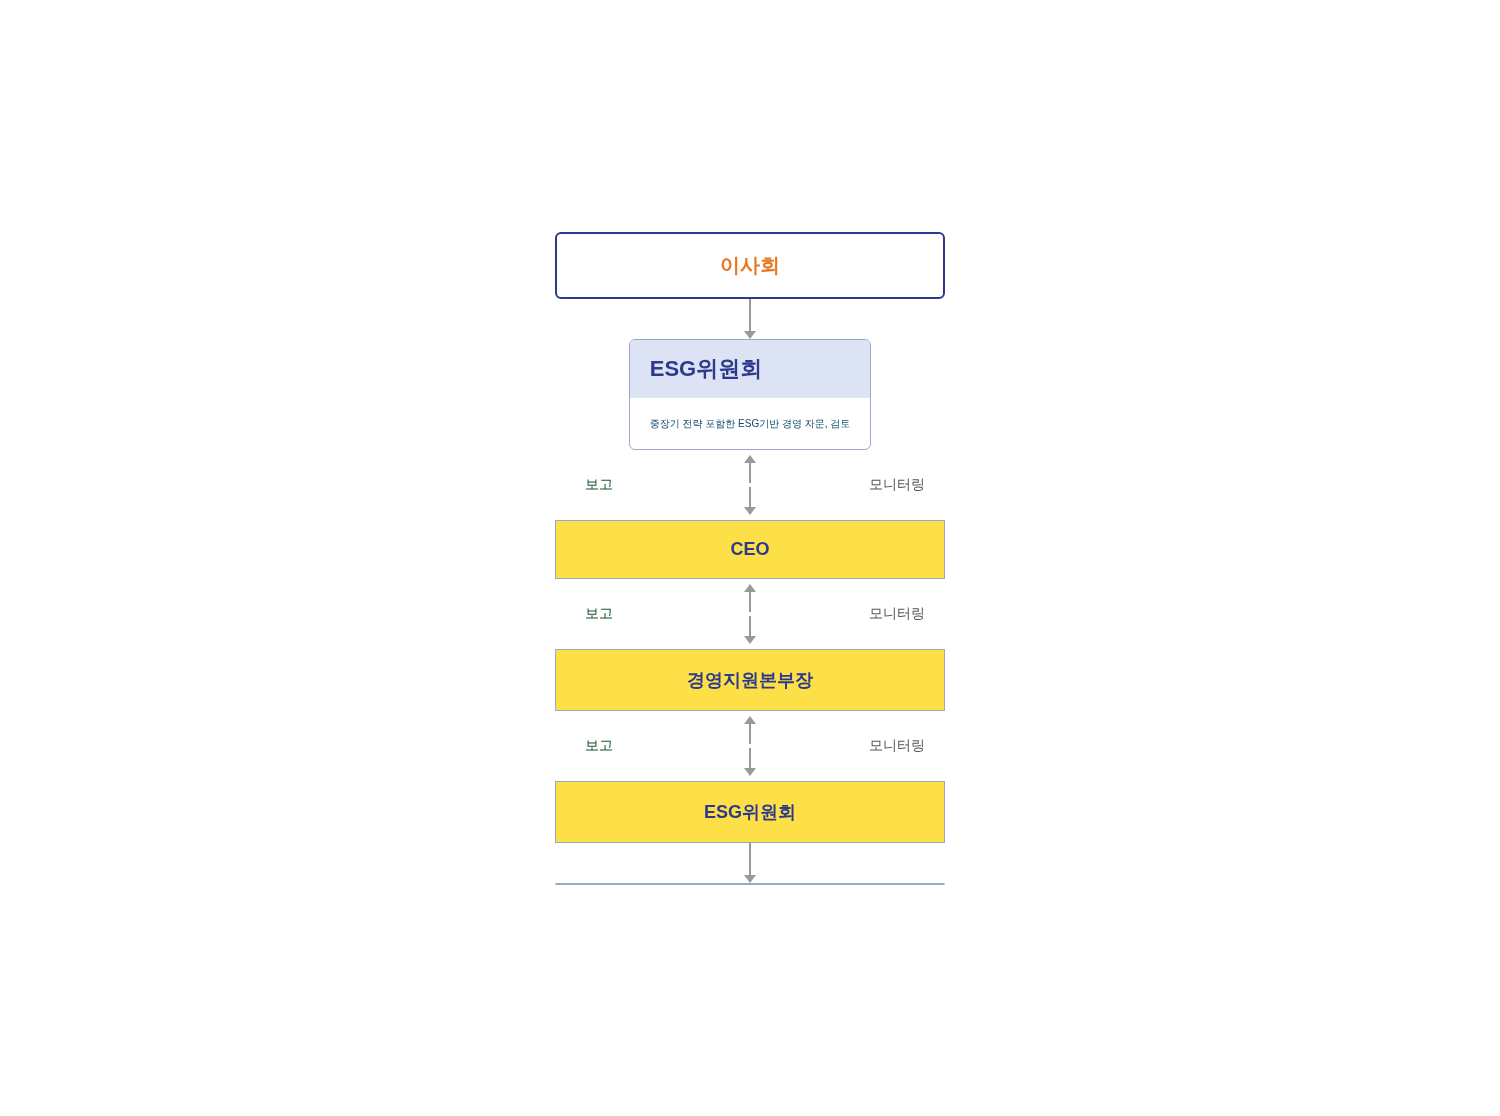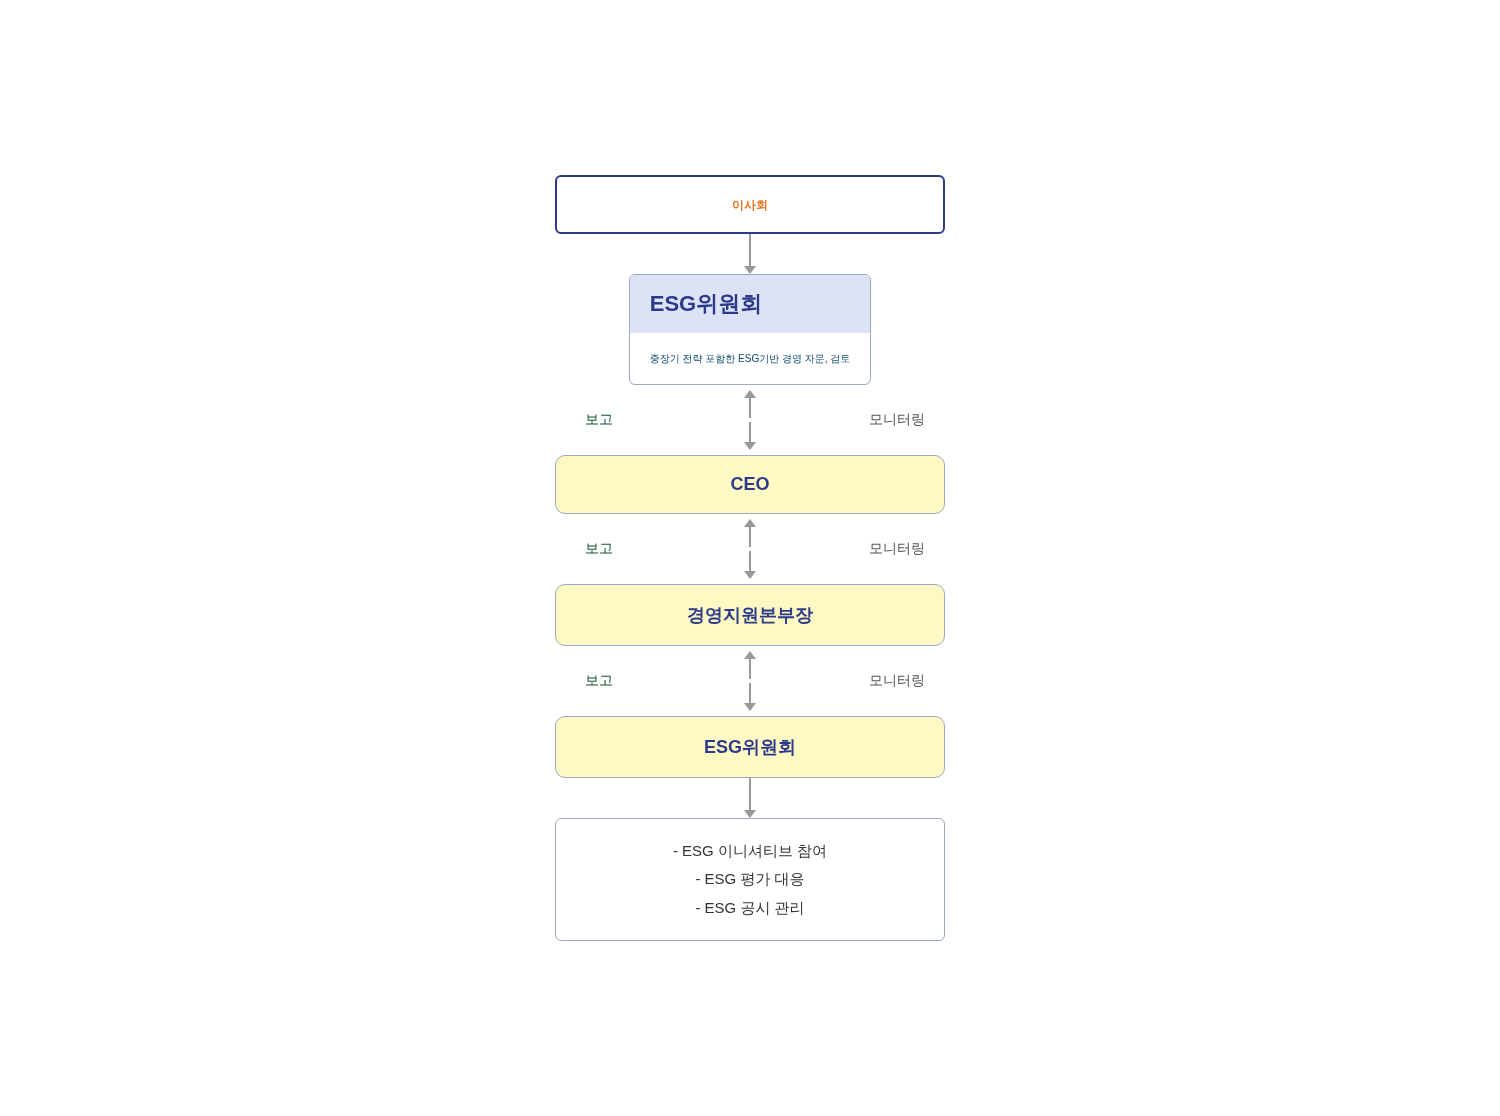--- a/index.html
+++ b/index.html
@@ -36,21 +36,21 @@
 
     .box-board {
       border: 2px solid #2d3a8c;
       border-radius: 6px;
       padding: 18px 20px;
       background: #ffffff;
     }
 
     .box-board .box-title {
       color: #e87722;
-      font-size: 12px;
+      font-size: 20px;
       font-weight: 700;
     }
 
     .box-esg-committee {
       border: 1.5px solid #9ba8c8;
       border-radius: 6px;
       background: #ffffff;
       overflow: hidden;
     }
 
@@ -67,22 +67,22 @@
 
     .box-esg-committee .box-body {
       padding: 18px 20px;
       font-size: 10px;
       color: #0c4a6e;
       line-height: 1.5;
     }
 
     .box-simple {
       border: 1.5px solid #9ba8c8;
-      border-radius: 10px;
-      background: #fef9c3;
+      border-radius: 0;
+      background: #fde047;
       padding: 18px 4px;
     }
 
     .box-simple .box-title {
       color: #2d3a8c;
       font-size: 18px;
       font-weight: 700;
     }
 
     .box-esg-group {
@@ -283,20 +283,15 @@
       <span class="box-title">ESG위원회</span>
     </div>
   </div>
 
   <div class="arrow-down" style="height:40px;">
     <div class="arrow-line" style="height:28px;"></div>
     <div class="arrow-head-down"></div>
   </div>
 
   <div class="box-esg-group">
-    <div class="box-body">
-      <div>- ESG 이니셔티브 참여</div>
-      <div>- ESG 평가 대응</div>
-      <div>- ESG 공시 관리</div>
-    </div>
   </div>
 
 </div>
 
 </body></html>

